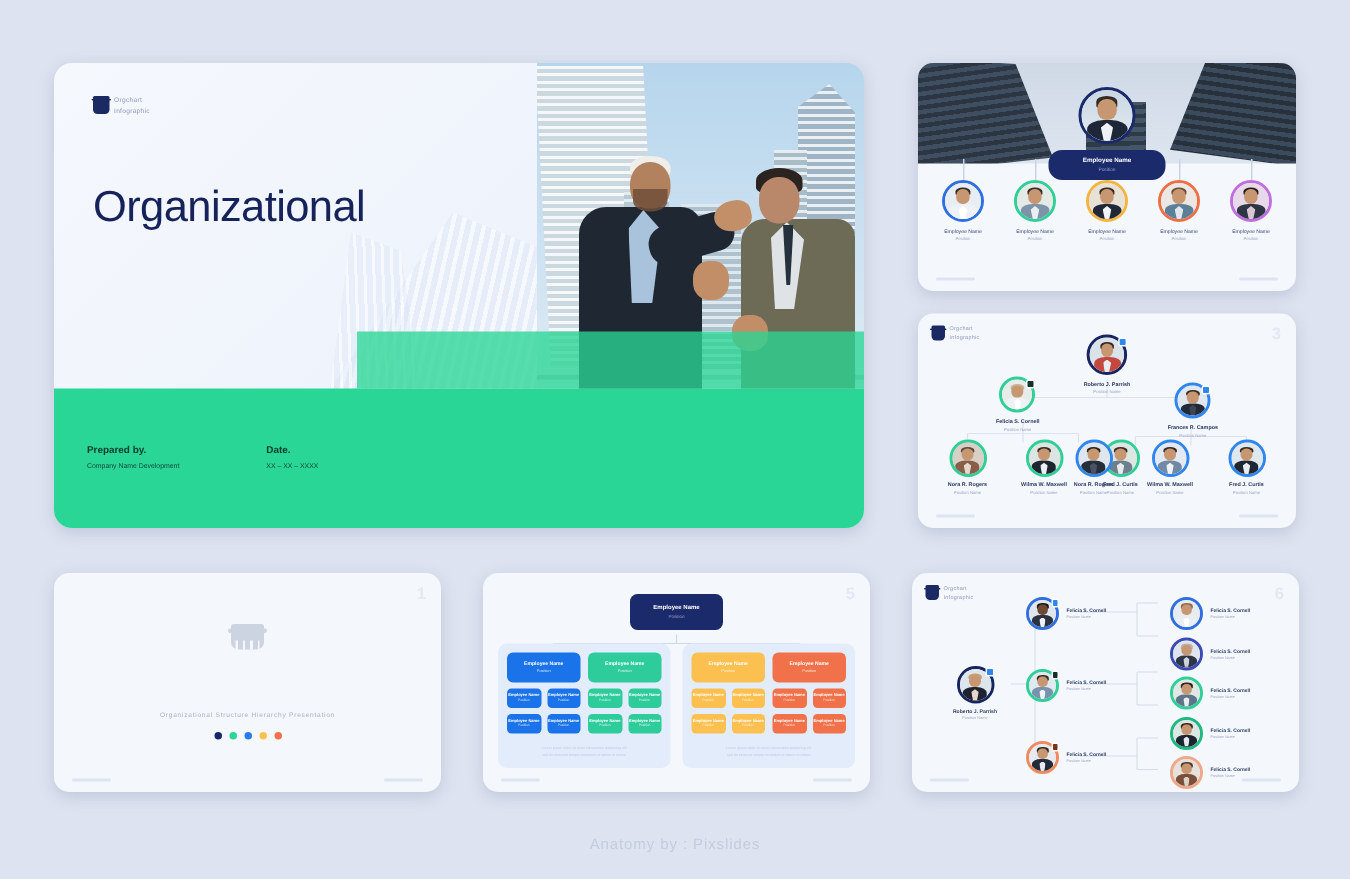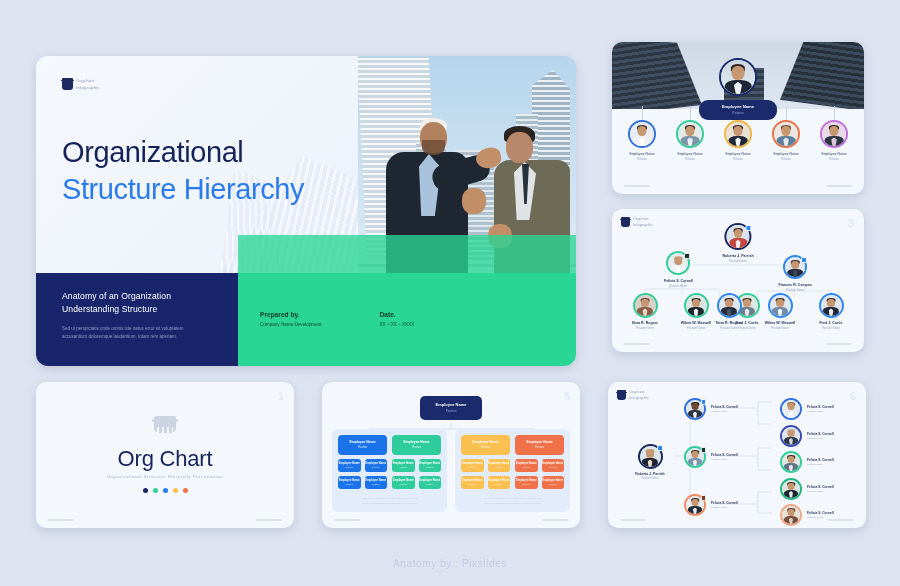--- a/index.html
+++ b/index.html
@@ -12,21 +12,21 @@
   }
 
   
   .slide {
     position: absolute;
     background: #f4f7fc;
     border-radius: 10px;
     box-shadow: 0 3px 10px rgba(120,132,165,.28);
     overflow: hidden;
   }
-  .slide.big { border-radius: 12px; margin-top: 14px; }
+  .slide.big { border-radius: 12px; }
 
   
   .micrologo { display: flex; align-items: center; gap: 3px; }
   .micrologo .mark {
     width: 9px; height: 10px; border-radius: 1px 1px 3px 3px;
     background: #1b2a63; position: relative; flex: none;
   }
   .micrologo .mark:before {
     content: ""; position: absolute; left: -1px; top: 1.5px;
     width: 11px; height: 1.5px; background: #1b2a63; border-radius: 1px;
@@ -373,21 +373,20 @@
       <div class="mark"></div>
       <div class="txt">
         <span>Orgchart</span>
         <span>Infographic</span>
       </div>
     </div>
   </div>
 
   <h1>
     <span>Organizational</span>
-    <span class="blue">Structure Hierarchy</span>
   </h1>
 
   <div class="photo">
     <div class="cityphoto">
       <div class="sky"></div>
       <div class="tower t1"></div>
         <div class="tower t2"></div>
         <div class="tower t3"></div>
       <div class="tower t4"></div>
         <div class="tower t5"></div>
@@ -404,30 +403,20 @@
         <div class="manB-shirt"></div>
         <div class="manB-tie"></div>
       <div class="manB-hair"></div>
         <div class="manB-head"></div>
         <div class="manB-hand"></div>
     </div>
   </div>
   <div class="greenoverlay"></div>
 
   <div class="bar">
-    <div class="navy">
-      <h3>
-        <span>Anatomy of an Organization</span><br>
-        <span>Understanding Structure</span>
-      </h3>
-      <p>
-        <span>Sed ut perspiciatis unde omnis iste natus error sit voluptatem</span><br>
-        <span>accusantium doloremque laudantium, totam rem aperiam.</span>
-      </p>
-    </div>
     <div class="green">
       <div class="cols">
         <div>
           <div class="k">Prepared by.</div>
           <div class="v">Company Name Development</div>
         </div>
         <div>
           <div class="k">Date.</div>
           <div class="v">XX – XX – XXXX</div>
         </div>
@@ -663,21 +652,20 @@
       <i></i>
       <i></i>
     </div>
 </div>
 
 <div class="slide" id="slide-cover">
   <div class="slide-num">1</div>
   <div class="mark-big">
       <div class="cup"></div>
     </div>
-  <h2>Org Chart</h2>
   <div class="sub">Organizational Structure Hierarchy Presentation</div>
   <div class="dots">
     <i style="background:#18256a"></i>
     <i style="background:#2ad695"></i>
     <i style="background:#2a7bf0"></i>
     <i style="background:#fbc04f"></i>
     <i style="background:#f0714a"></i>
   </div>
   <div class="footline">
       <i></i>

